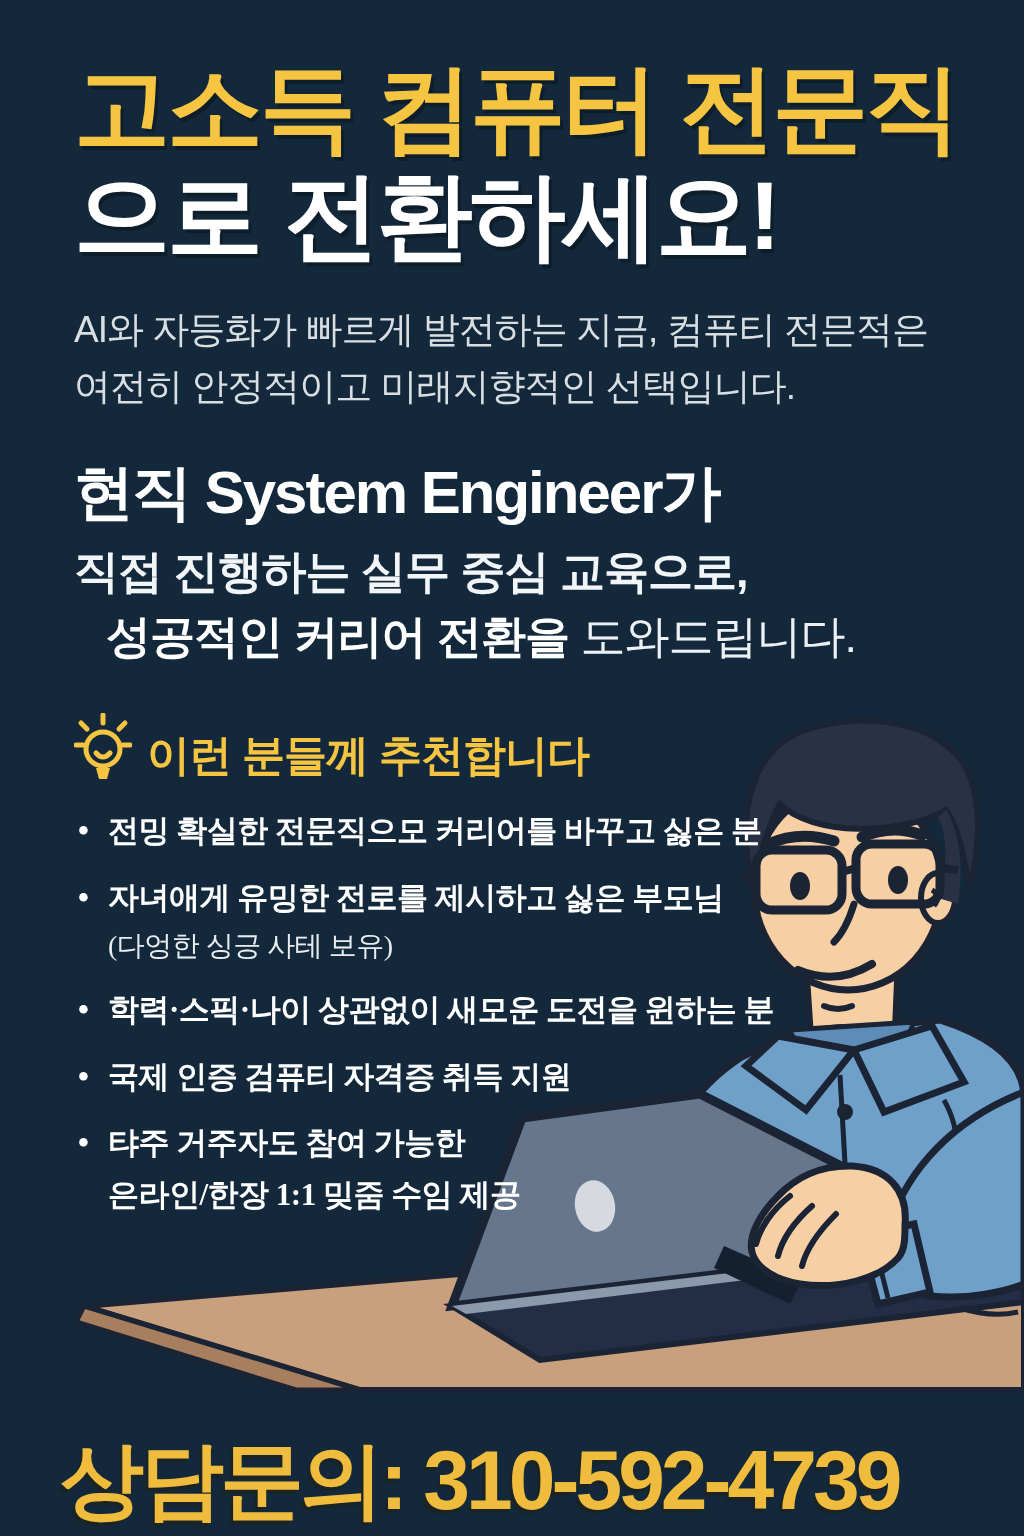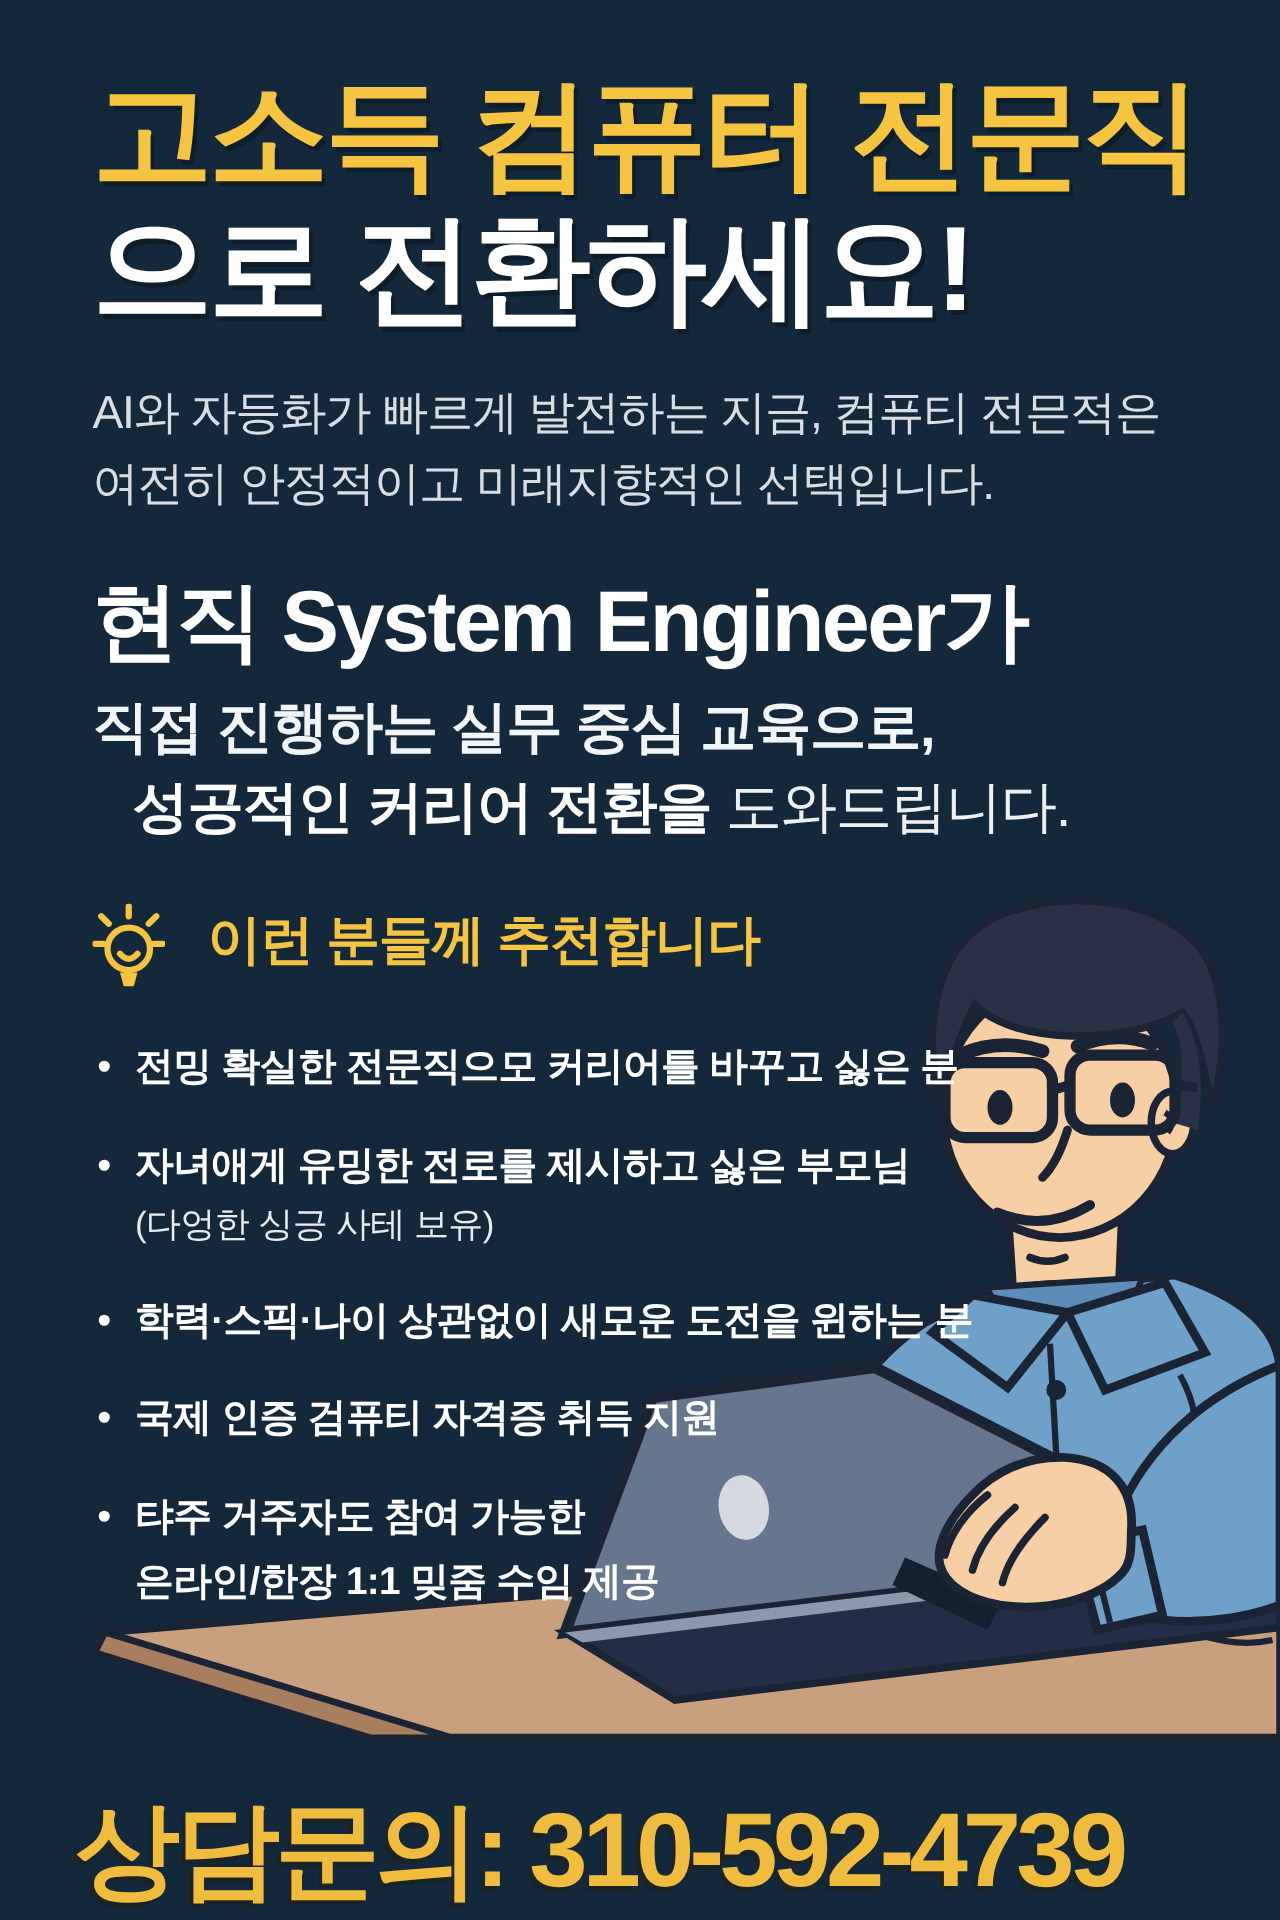--- a/index.html
+++ b/index.html
@@ -11,30 +11,30 @@
     padding-left:10px;
   }
   .content { position:relative; z-index:2; padding:40px 36px 0 64px; }
 
   .headline { font-weight:900; font-size:96px; line-height:1.12; letter-spacing:-3px; margin:0; }
   .headline.yellow { color:#f5c440; margin-top:14px; text-shadow:3px 4px 0 rgba(0,0,0,0.28); }
   .headline.white  { color:#ffffff; text-shadow:3px 4px 0 rgba(0,0,0,0.28); }
 
   .intro { margin-top:32px; font-size:37px; line-height:1.55; font-weight:400; color:#d9dee3; letter-spacing:-1px; }
 
-  .subhead { margin-top:44px; font-size:69px; font-weight:800; letter-spacing:-2px; color:#ffffff; line-height:1.1; }
+  .subhead { margin-top:44px; font-size:60px; font-weight:800; letter-spacing:-2px; color:#ffffff; line-height:1.1; }
   .sublines { margin-top:14px; font-size:45px; line-height:1.44; letter-spacing:-1px; font-weight:600; color:#f2f5f7; }
   .sublines .bold { font-weight:800; color:#ffffff;margin-left:32px; }
   .sublines .normal { font-weight:400; color:#eef1f4; }
 
-  .recommend-header { margin-top:44px; display:flex; align-items:flex-start; gap:34px; }
+  .recommend-header { margin-top:44px; display:flex; align-items:flex-end; gap:15px; }
   .recommend-title { font-size:43px; font-weight:800; color:#f5c440; letter-spacing:-1px; }
 
   .bullets { margin-top:10px; max-width:740px; }
-  .bullet { position:relative; margin-top:38px; padding-left:34px; font-size:31px; font-weight:700; letter-spacing:-0.5px; line-height:1.3; color:#ffffff; }
+  .bullet { position:relative; margin-top:26px; padding-left:34px; font-size:31px; font-weight:700; letter-spacing:-0.5px; line-height:1.3; color:#ffffff;font-family:Liberation Serif, serif; }
   .bullet::before { content:"•"; position:absolute; left:4px; top:0; color:#ffffff; }
   .bullet .subtext { display:block; margin-top:10px; font-size:28px; font-weight:500; color:#e8ecef; }
   .bullet .subtext2 { display:block; margin-top:12px; font-size:31px; font-weight:700; color:#ffffff; }
 
   .illustration { position:absolute; left:0; top:690px; width:1024px; height:846px; z-index:1; }
 
   .footer {
     position:absolute; z-index:3; left:60px; top:1424px;
     font-size:84px; font-weight:900; letter-spacing:-4px;
     color:#f0bc3d; text-shadow:-3px 4px 0 rgba(40,25,0,0.35);

